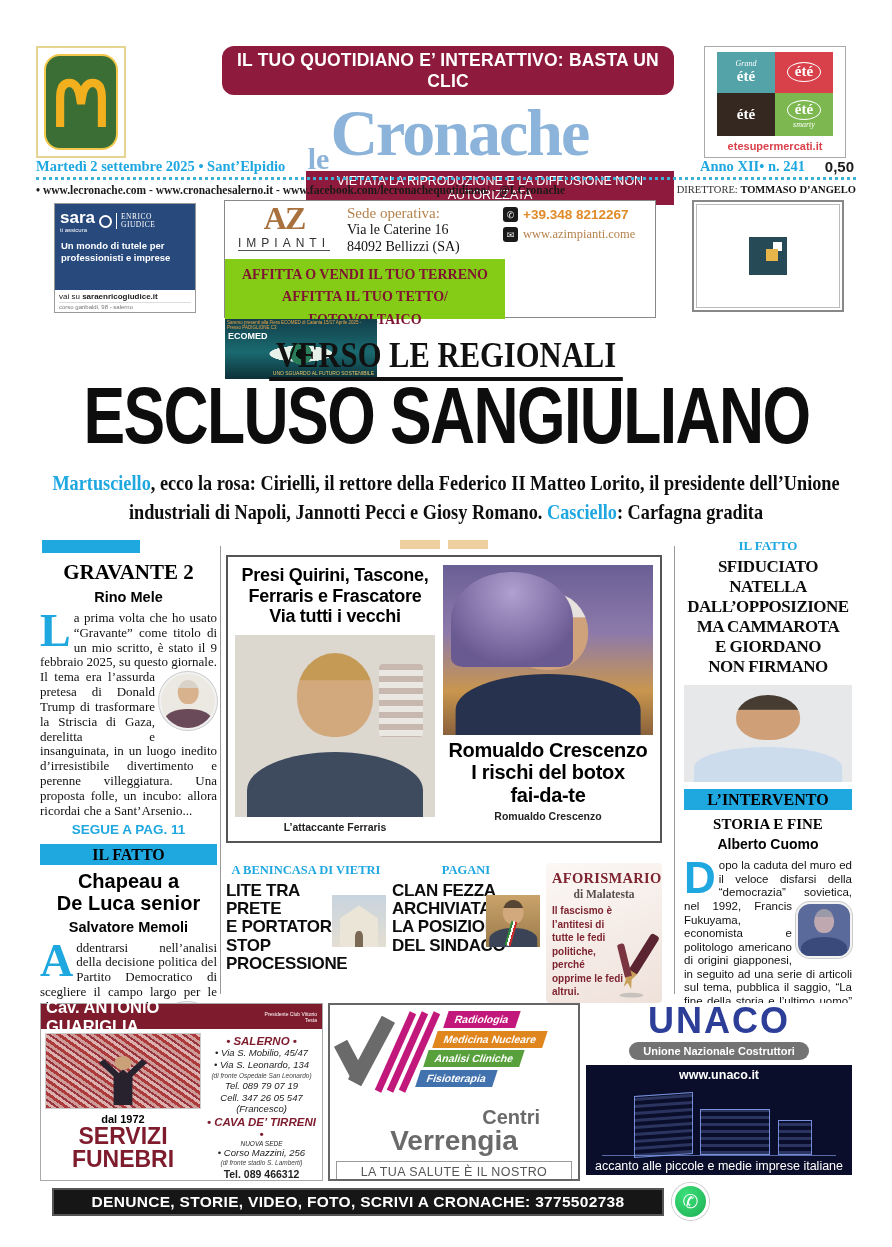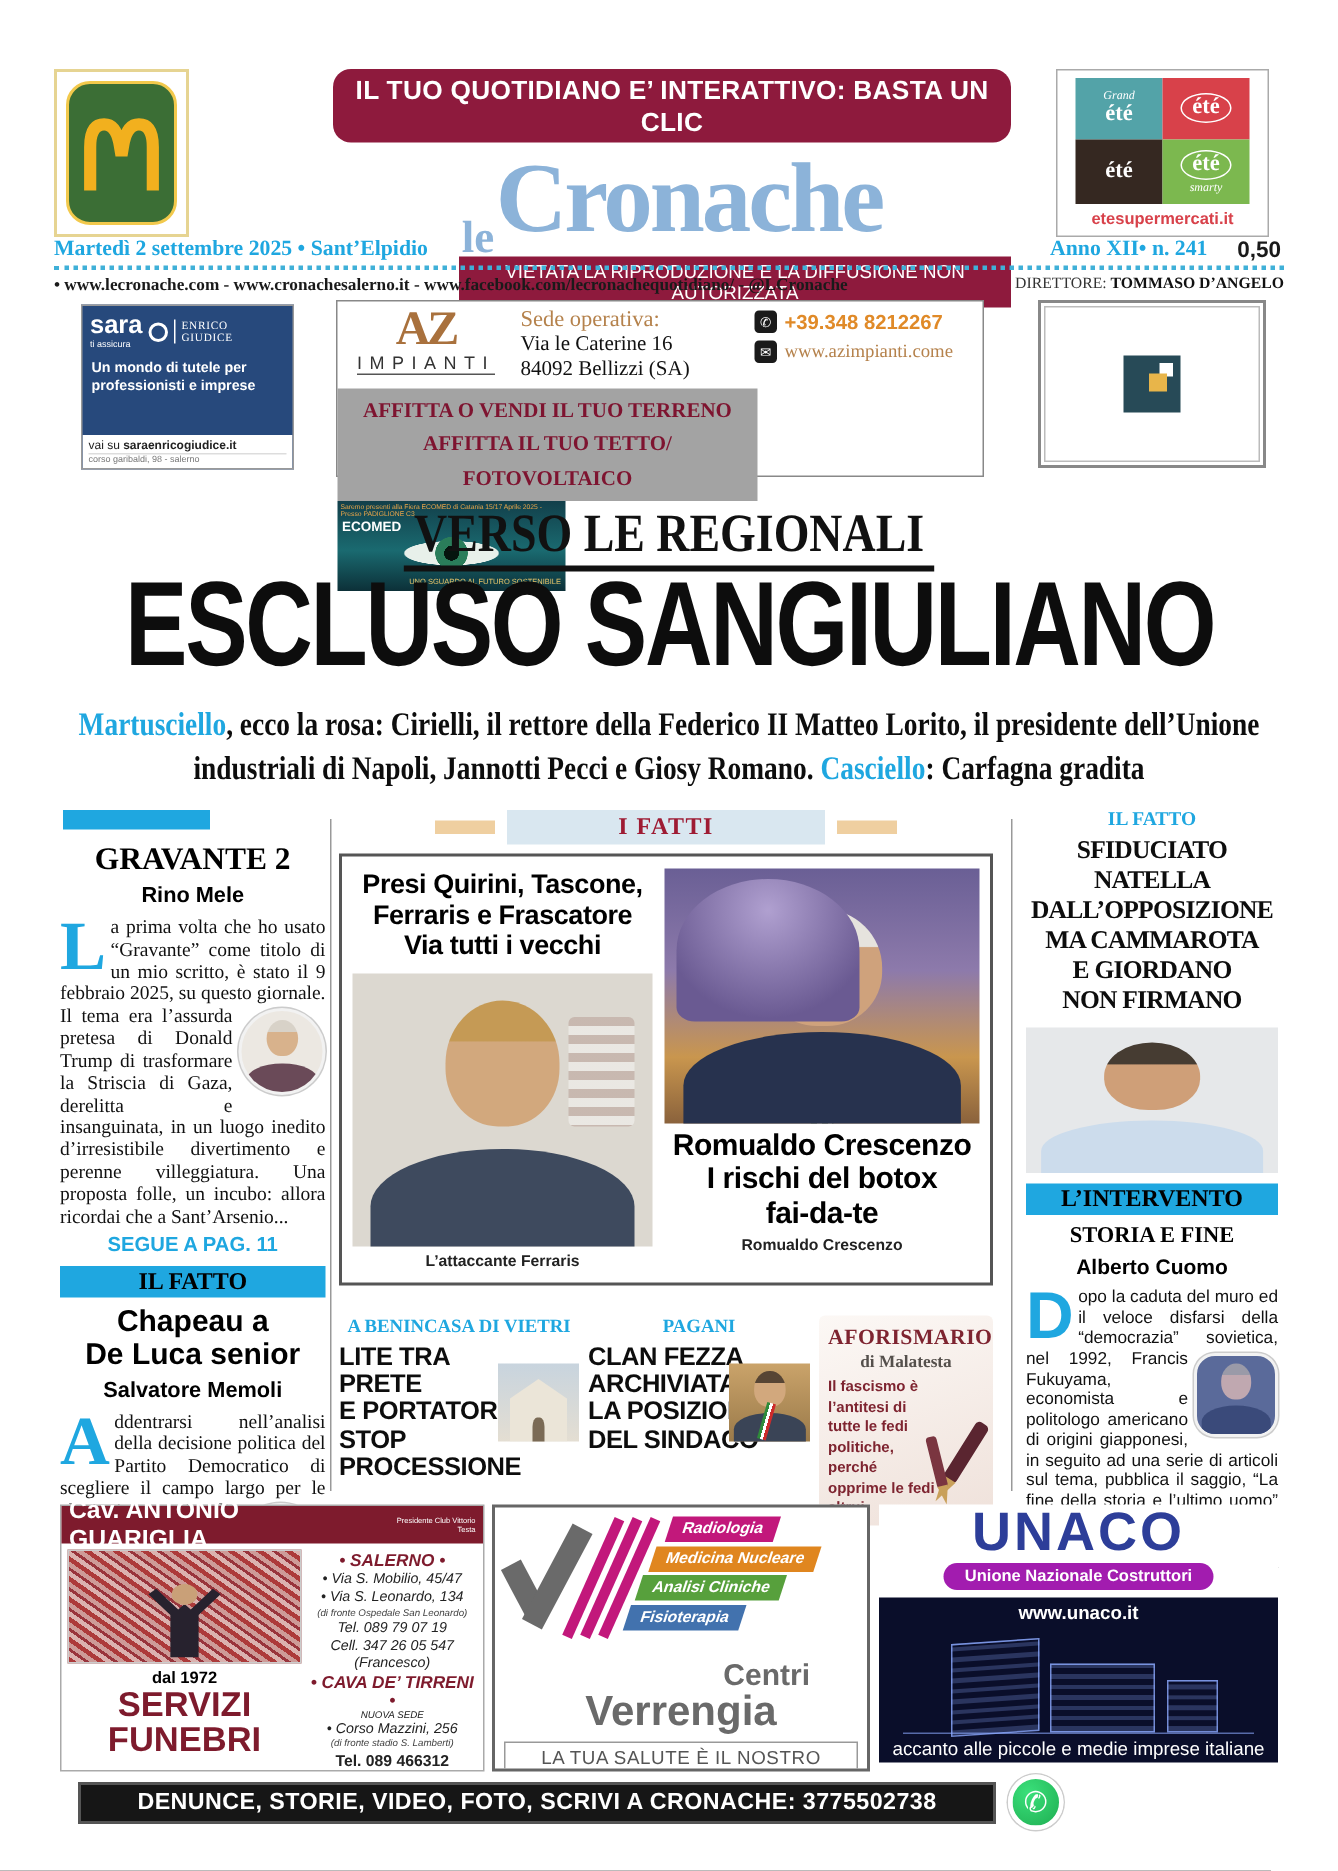--- a/index.html
+++ b/index.html
@@ -52,21 +52,21 @@
   .az-mark { font:bold 32px/30px "Liberation Serif", serif; color:#A9713D; letter-spacing:-2px; }
   .az-word { display:inline-block; font-size:12px; letter-spacing:5px; color:#333; border-bottom:1px solid #555; }
   .az-sede { flex:1; height:58px; padding:4px 0 0 4px; font-family:"Liberation Serif", serif; }
   .az-sede-l { color:#B5824C; font-size:15px; }
   .az-addr { color:#111; font-size:14px; line-height:1.2; }
   .az-contact { width:152px; height:58px; padding-top:6px; }
   .az-crow { display:flex; align-items:center; gap:5px; margin-bottom:5px; }
   .cicon { width:15px; height:15px; background:#1a1a1a; border-radius:3px; color:#fff; font-size:9px; display:flex; align-items:center; justify-content:center; flex:none; }
   .az-phone { color:#E08A28; font-weight:bold; font-size:13.5px; }
   .az-site { color:#B5824C; font:12.5px "Liberation Serif", serif; }
-  .az-banner { width:280px; height:75px; background:#a3a3a3; color:#7E1430; font:bold 14px/1.6 "Liberation Serif", serif; text-align:center; padding-top:5px; }
+  .az-banner { width:280px; height:60px; background:#84cc16; color:#7E1430; font:bold 14px/1.6 "Liberation Serif", serif; text-align:center; padding-top:5px; }
   .az-ecomed { width:152px; height:60px; position:relative; overflow:hidden; color:#fff;
     background:
       radial-gradient(circle 5px at 50% 58%, #05140e 98%, transparent),
       radial-gradient(circle 11px at 50% 58%, #2a7d5a 97%, transparent),
       radial-gradient(ellipse 34% 22% at 50% 58%, #e8f0ea 60%, transparent 62%),
       linear-gradient(180deg,#123f4a,#1a6a70 55%,#0c3038); }
   .eco-note { font-size:4.5px; color:#E8A54A; padding:1px 2px; }
   .eco-name { font-weight:bold; font-size:9px; padding-left:3px; }
   .eco-tag { position:absolute; right:3px; bottom:3px; font-size:5px; color:#E8C56A; text-align:right; line-height:1.2; }
 
@@ -190,21 +190,21 @@
   .v-p1 { margin-left:116px; background:#C2187B; }
   .v-p2 { margin-left:105px; background:#E0861F; }
   .v-p3 { margin-left:96px; background:#57A03C; }
   .v-p4 { margin-left:88px; background:#4272AE; }
   .v-name1 { color:#6a6a6a; font:900 20px/1 "Liberation Sans", sans-serif; text-align:right; margin-right:38px; }
   .v-name2 { color:#6a6a6a; font:900 28px/1 "Liberation Sans", sans-serif; text-align:center; }
   .v-tagline { border:1.5px solid #999; margin:6px 6px 0; font:12.5px "Liberation Sans", sans-serif; color:#555; text-align:center; padding:3px 0; letter-spacing:.4px; }
 
   .ad-unaco { position:absolute; left:586px; top:1003px; width:266px; height:178px; background:#fff; }
   .u-name { text-align:center; color:#2D3E99; font:900 36px/1 "Liberation Sans", sans-serif; letter-spacing:2px; }
-  .u-pill { width:fit-content; margin:3px auto 5px; background:#a21caf; color:#fff; font:bold 11px "Liberation Sans", sans-serif; padding:3px 14px; border-radius:12px; }
+  .u-pill { width:fit-content; margin:3px auto 5px; background:#737373; color:#fff; font:bold 11px "Liberation Sans", sans-serif; padding:3px 14px; border-radius:12px; }
   .u-box { position:relative; background:#0A0E2A; height:110px; color:#fff; overflow:hidden; }
   .u-site { text-align:center; font:bold 12.5px "Liberation Sans", sans-serif; padding-top:3px; }
   .bld { position:absolute; border:1px solid rgba(140,170,255,.8); background:repeating-linear-gradient(0deg, rgba(140,170,255,.25) 0 3px, transparent 3px 7px); }
   .b1 { left:18%; bottom:18%; width:22%; height:56%; transform:skewY(-4deg); }
   .b2 { left:43%; bottom:18%; width:26%; height:42%; }
   .b3 { left:72%; bottom:18%; width:13%; height:32%; }
   .u-ground { position:absolute; left:6%; bottom:17%; width:88%; height:1px; background:rgba(140,170,255,.6); }
   .u-tag { position:absolute; bottom:2px; width:100%; text-align:center; font:12.5px "Liberation Sans", sans-serif; }
 
   
@@ -334,21 +334,20 @@
     <div class="lc-title2"><span>Chapeau a</span><br><span>De Luca senior</span></div>
     <div class="lc-author">Salvatore Memoli</div>
     <p class="lc-body">
       <span class="dc">A</span><span>ddentrarsi nell’analisi della decisione politica del Partito Democratico di scegliere il campo largo per le elezioni</span><span class="float-photo fp-memoli person"></span><span> regionali prossime della Campania può essere rischioso. Lo stato di confusione e di non condivisione diffusi tra tutti gli elettori campani indica che si é superata una certa soglia di buonsenso con scelte che non..  </span><span class="more-inline">SEGUE A PAG. 10</span>
     </p>
   </div>
 
   <div class="col-center">
     <div class="ifatti-row">
       <span class="bar-tan"></span>
-      <span class="ifatti-label">I FATTI</span>
       <span class="bar-tan"></span>
     </div>
     <div class="main-box">
       <div class="story1">
         <h3>
           <span>Presi Quirini, Tascone,</span><br>
           <span>Ferraris e Frascatore</span><br>
           <span>Via tutti i vecchi</span>
         </h3>
         <div class="photo-ferraris person">

